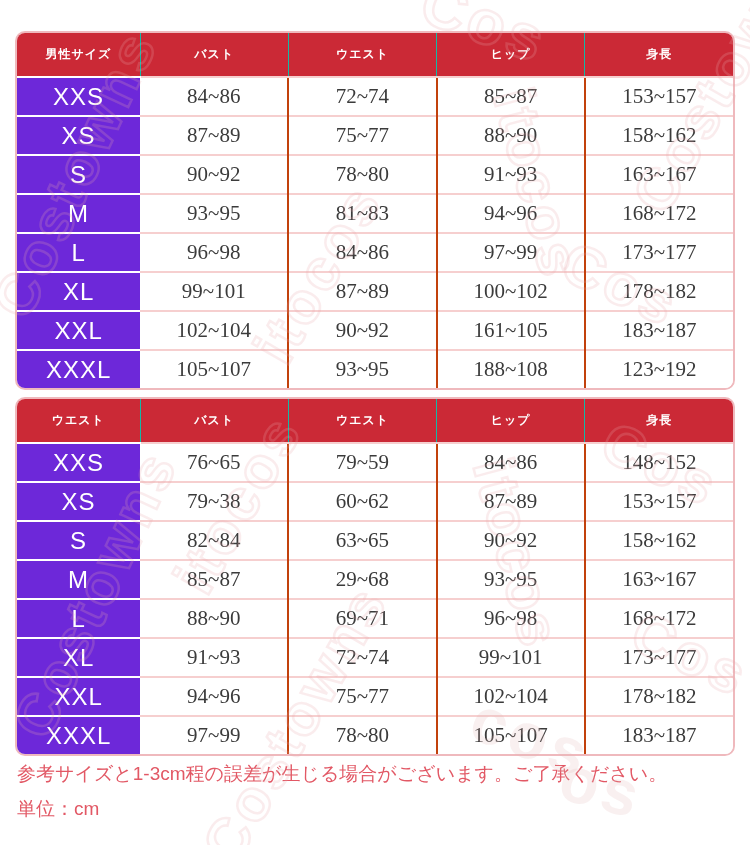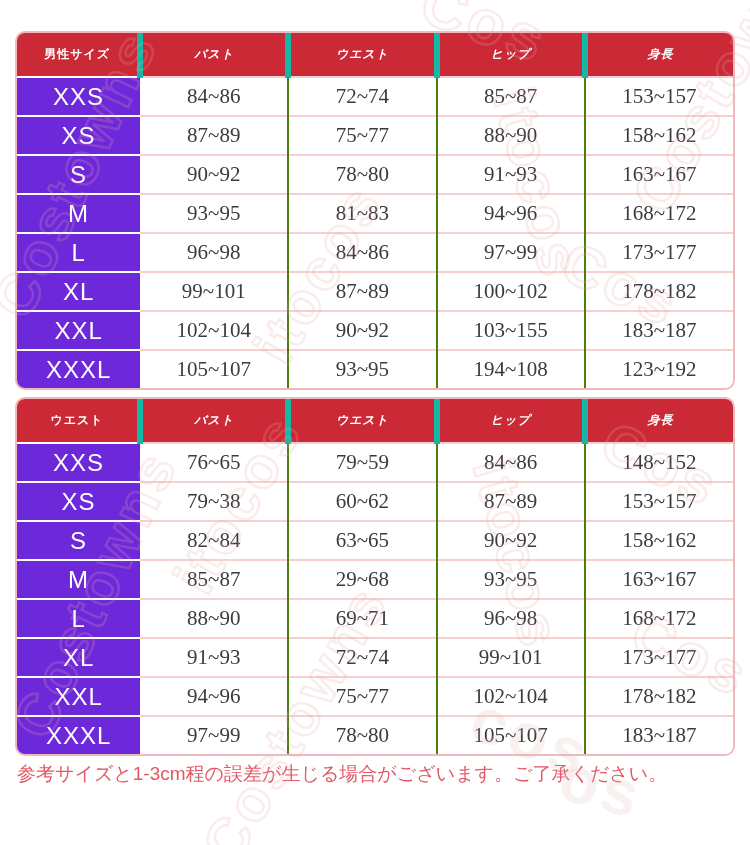--- a/index.html
+++ b/index.html
@@ -33,42 +33,42 @@
   .size-table thead th {
     background: #cb2936;
     color: #ffffff;
     font-size: 12px;
     font-weight: 700;
     height: 41px;
     text-align: center;
     vertical-align: middle;
     letter-spacing: 1px;
   }
-  .size-table thead th + th { border-left: 6px solid #14b8a6; font-style: italic; }
+  .size-table thead th + th { border-left: 1px solid #14b8a6; }
 
   .size-table tbody td {
     height: 35px;
     text-align: center;
     vertical-align: middle;
   }
   .size-table td.size-cell {
     background: #6d28d9;
     color: #ffffff;
     font-size: 24px;
     letter-spacing: 1px;
     border-top: 2px solid #ffffff;
   }
   .size-table td.value-cell {
     color: #3b3b3b;
     font-size: 21px;
     font-family: "Liberation Serif", "DejaVu Serif", serif;
     border-top: 2px solid #f6cfcf;
     background: #ffffff;
   }
-  .size-table td.value-cell + td.value-cell { border-left: 2px solid #4d7c0f; margin-left: 34px; }
+  .size-table td.value-cell + td.value-cell { border-left: 2px solid #c2410c; margin-left: 34px; }
 
   
   .notes {
     position: absolute;
     left: 17px;
     top: 756px;
     color: #e25865;
     font-size: 19px;
   }
   .notes p { margin: 0; line-height: 35px; }
@@ -163,28 +163,28 @@
             <td class="size-cell">XL</td>
             <td class="value-cell">99~101</td>
             <td class="value-cell">87~89</td>
             <td class="value-cell">100~102</td>
             <td class="value-cell">178~182</td>
           </tr>
           <tr>
             <td class="size-cell">XXL</td>
             <td class="value-cell">102~104</td>
             <td class="value-cell">90~92</td>
-            <td class="value-cell">103~155</td>
+            <td class="value-cell">161~105</td>
             <td class="value-cell">183~187</td>
           </tr>
           <tr>
             <td class="size-cell">XXXL</td>
             <td class="value-cell">105~107</td>
             <td class="value-cell">93~95</td>
-            <td class="value-cell">194~108</td>
+            <td class="value-cell">188~108</td>
             <td class="value-cell">123~192</td>
           </tr>
         </tbody>
     </table>
   </div>
 
   <div class="table-wrap womens">
     <table class="size-table">
       <colgroup>
         <col style="width:17.2%">
@@ -258,20 +258,21 @@
             <td class="value-cell">78~80</td>
             <td class="value-cell">105~107</td>
             <td class="value-cell">183~187</td>
           </tr>
         </tbody>
     </table>
   </div>
 
   <div class="notes">
     <p>参考サイズと1-3cm程の誤差が生じる場合がございます。ご了承ください。</p>
+    <p>単位：cm</p>
   </div>
 
   <div class="watermark-layer">
     <span class="wm w1">Costowns</span>
     <span class="wm w2">itocos</span>
     <span class="wm w3">Cos</span>
     <span class="wm w4">itocos</span>
     <span class="wm w5">Costowns</span>
     <span class="wm w6">Cos</span>
     <span class="wm w7">itocos</span>

